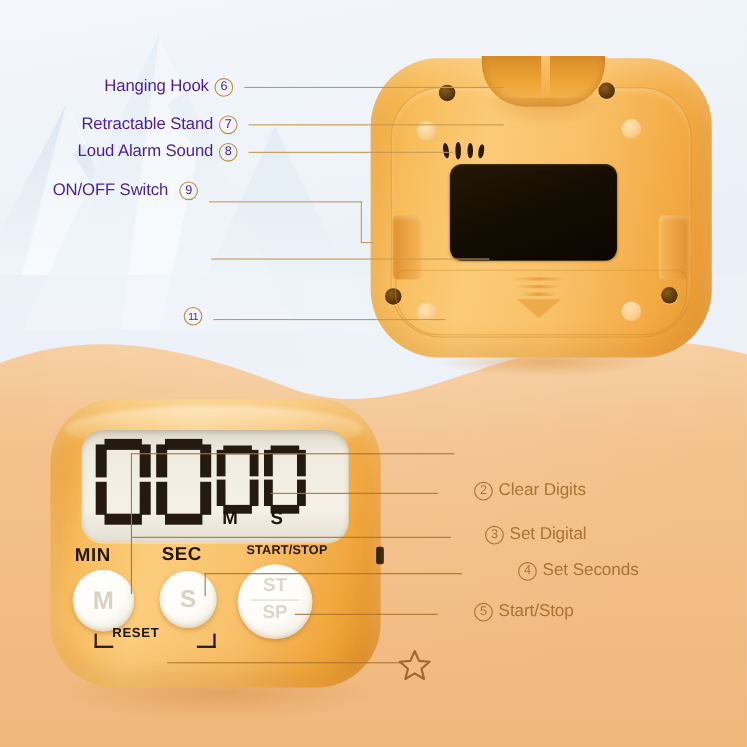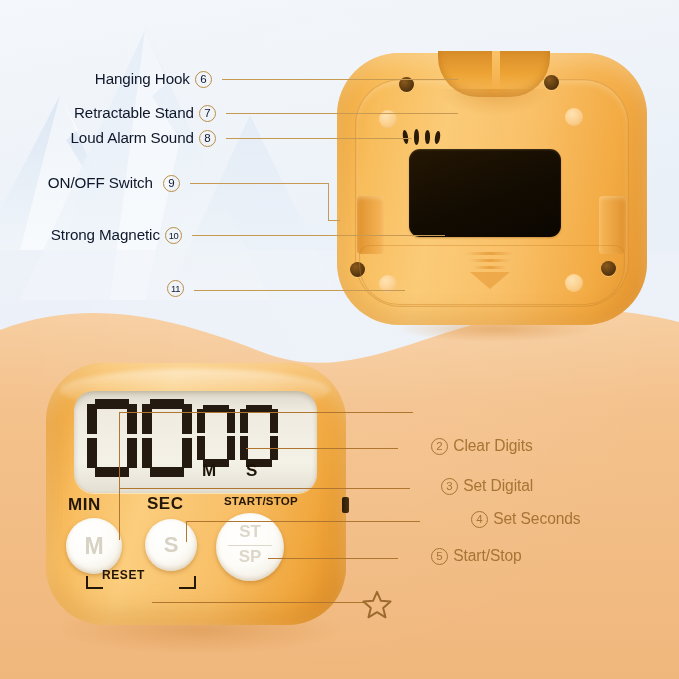--- a/index.html
+++ b/index.html
@@ -26,21 +26,21 @@
   }
   .vignette {
     position:absolute; left:0; top:0; width:679px; height:679px;
     background:radial-gradient(ellipse at 50% 40%, rgba(255,255,255,0.10) 0%, rgba(255,255,255,0) 70%);
     pointer-events:none;
   }
 
   
   .lbl {
     position:absolute;
-    color:#0f172a;
+    color:#4c1d95;
     font-size:15.2px;
     letter-spacing:-0.1px;
     white-space:nowrap;
     line-height:1.15;
   }
   .lbl-left { text-align:right; }
   .lbl .num {
     display:inline-block;
     width:17px; height:17px; line-height:15px;
     border:1.1px solid #bb8d44;
@@ -358,29 +358,25 @@
   <div class="lbl lbl-left" style="left:0; top:104px; width:217px;padding-left:16px;">
     <span>Retractable Stand</span>
     <span class="num">7</span>
   </div>
 
   <div class="lbl lbl-left" style="left:0; top:129px; width:217px;">
     <span>Loud Alarm Sound</span>
     <span class="num">8</span>
   </div>
 
-  <div class="lbl lbl-left" style="left:0; top:174px; width:181px;">
+  <div class="lbl lbl-left" style="left:0; top:164px; width:181px;">
     <span>ON/OFF Switch</span>
     <span class="num" style="margin-left:6px;">9</span>
   </div>
 
-  <div class="lbl lbl-left" style="left:0; top:226px; width:183px;">
-    <span>Strong Magnetic</span>
-    <span class="num wide">10</span>
-  </div>
 
   <div class="lbl lbl-left" style="left:0; top:272px; width:185px;">
     <span class="num wide" style="vertical-align:-6px; margin-left:5px;">11</span>
   </div>
 
   <div class="front-shadow"></div>
   <div class="front-unit">
     <div class="front-body"></div>
     <div class="front-gloss"></div>
 

